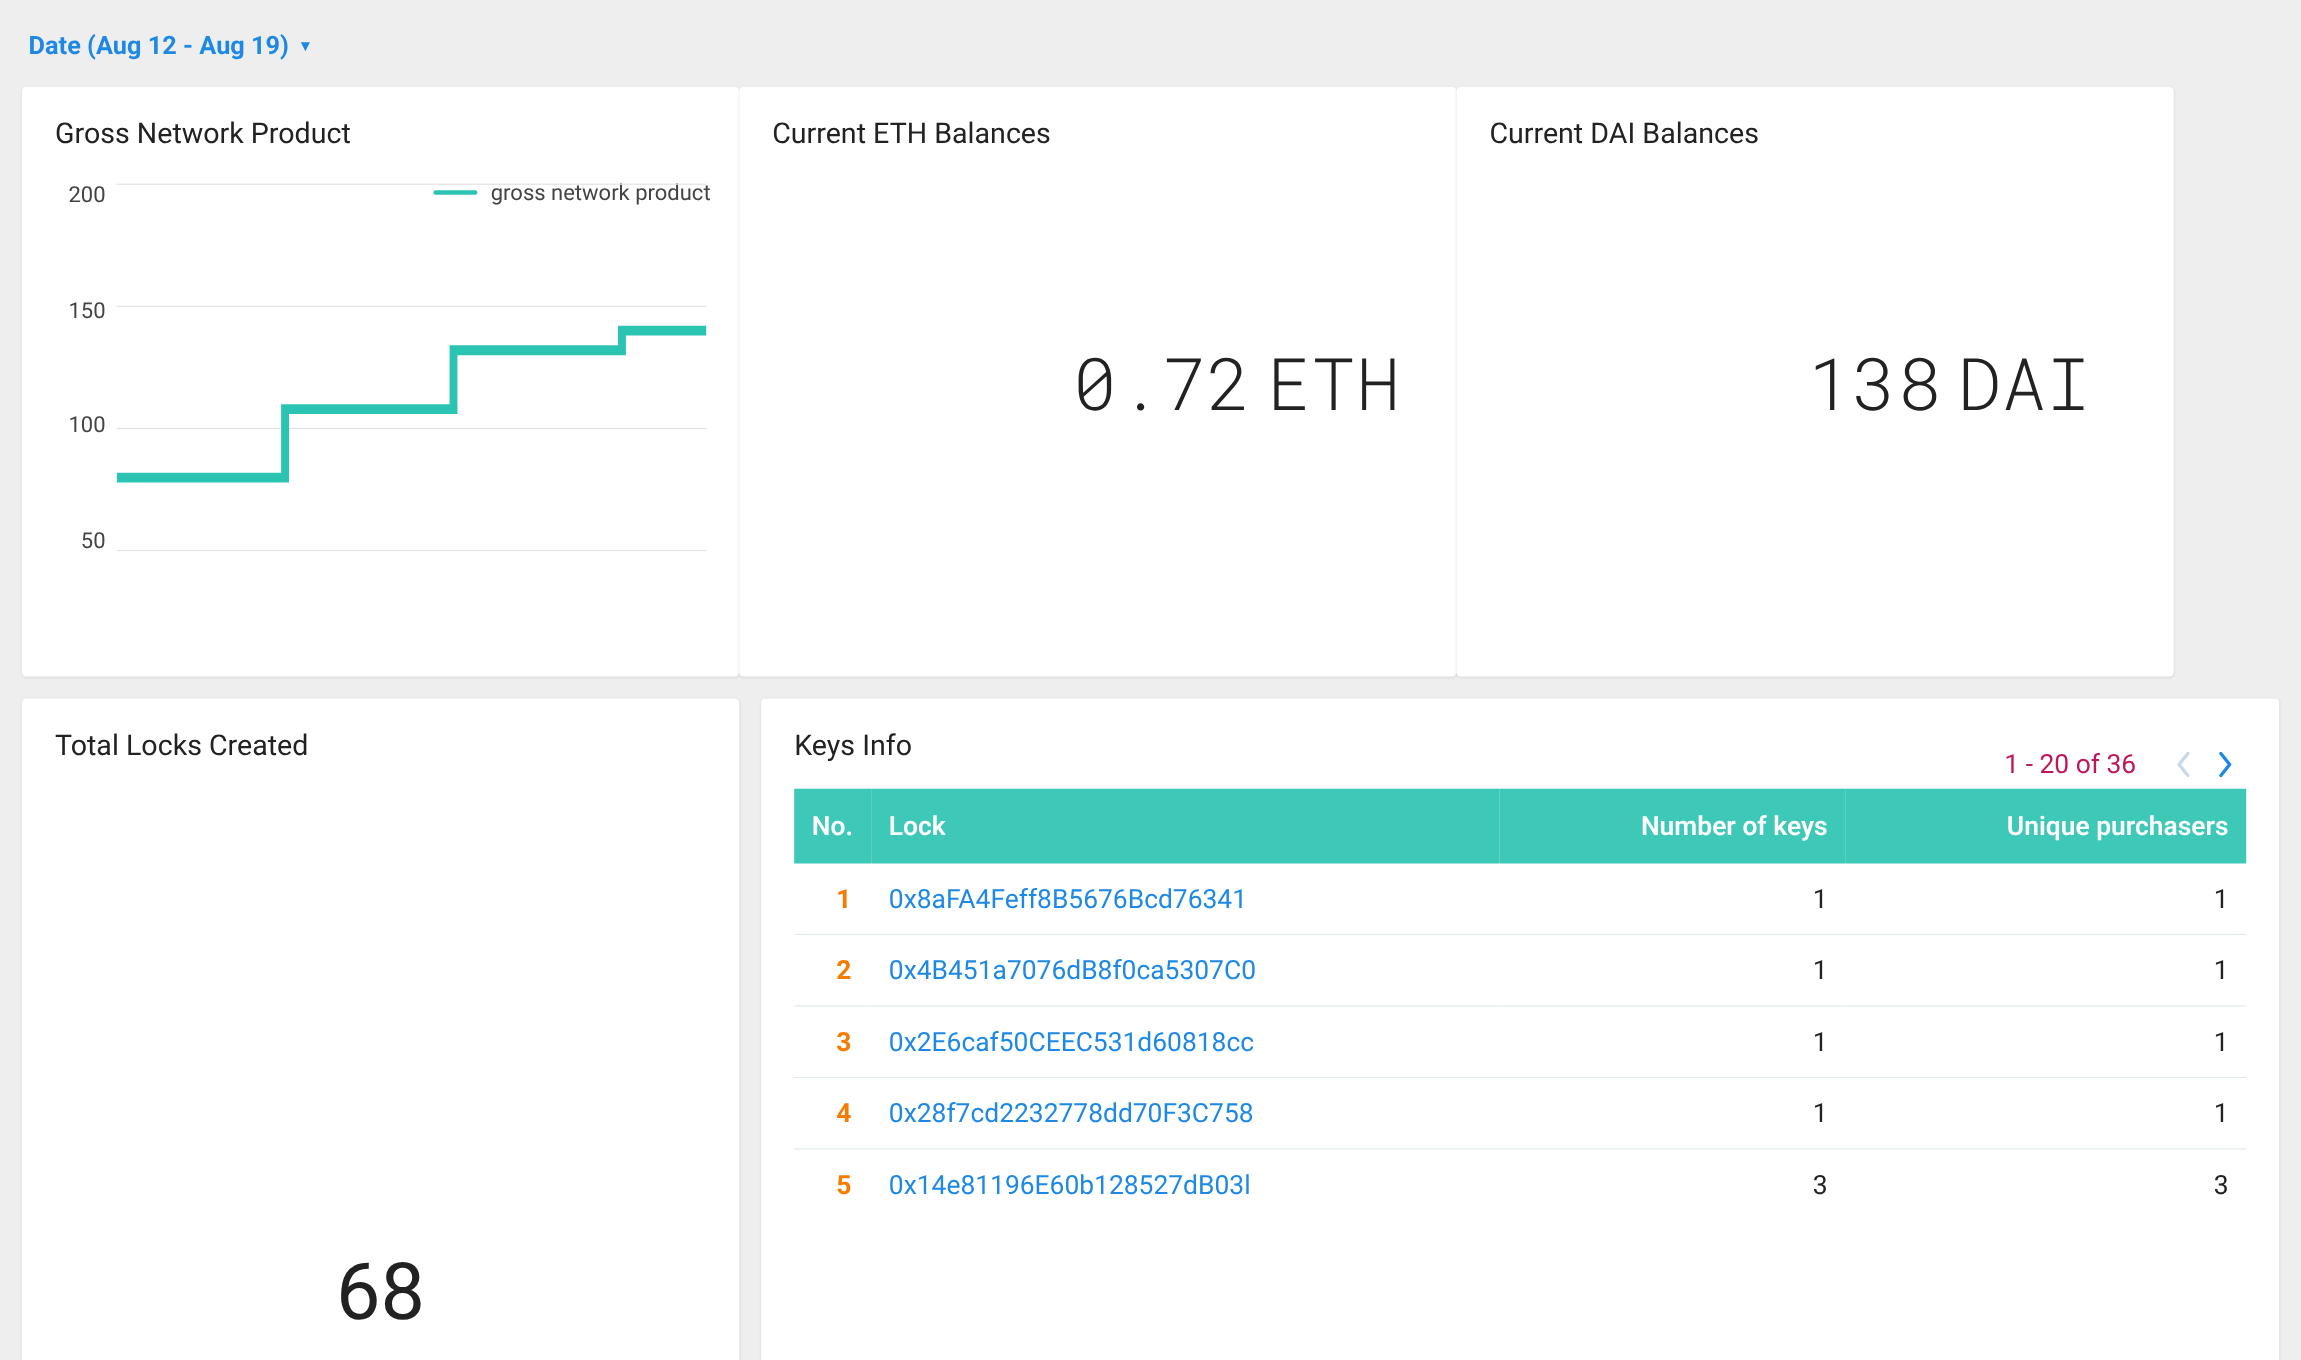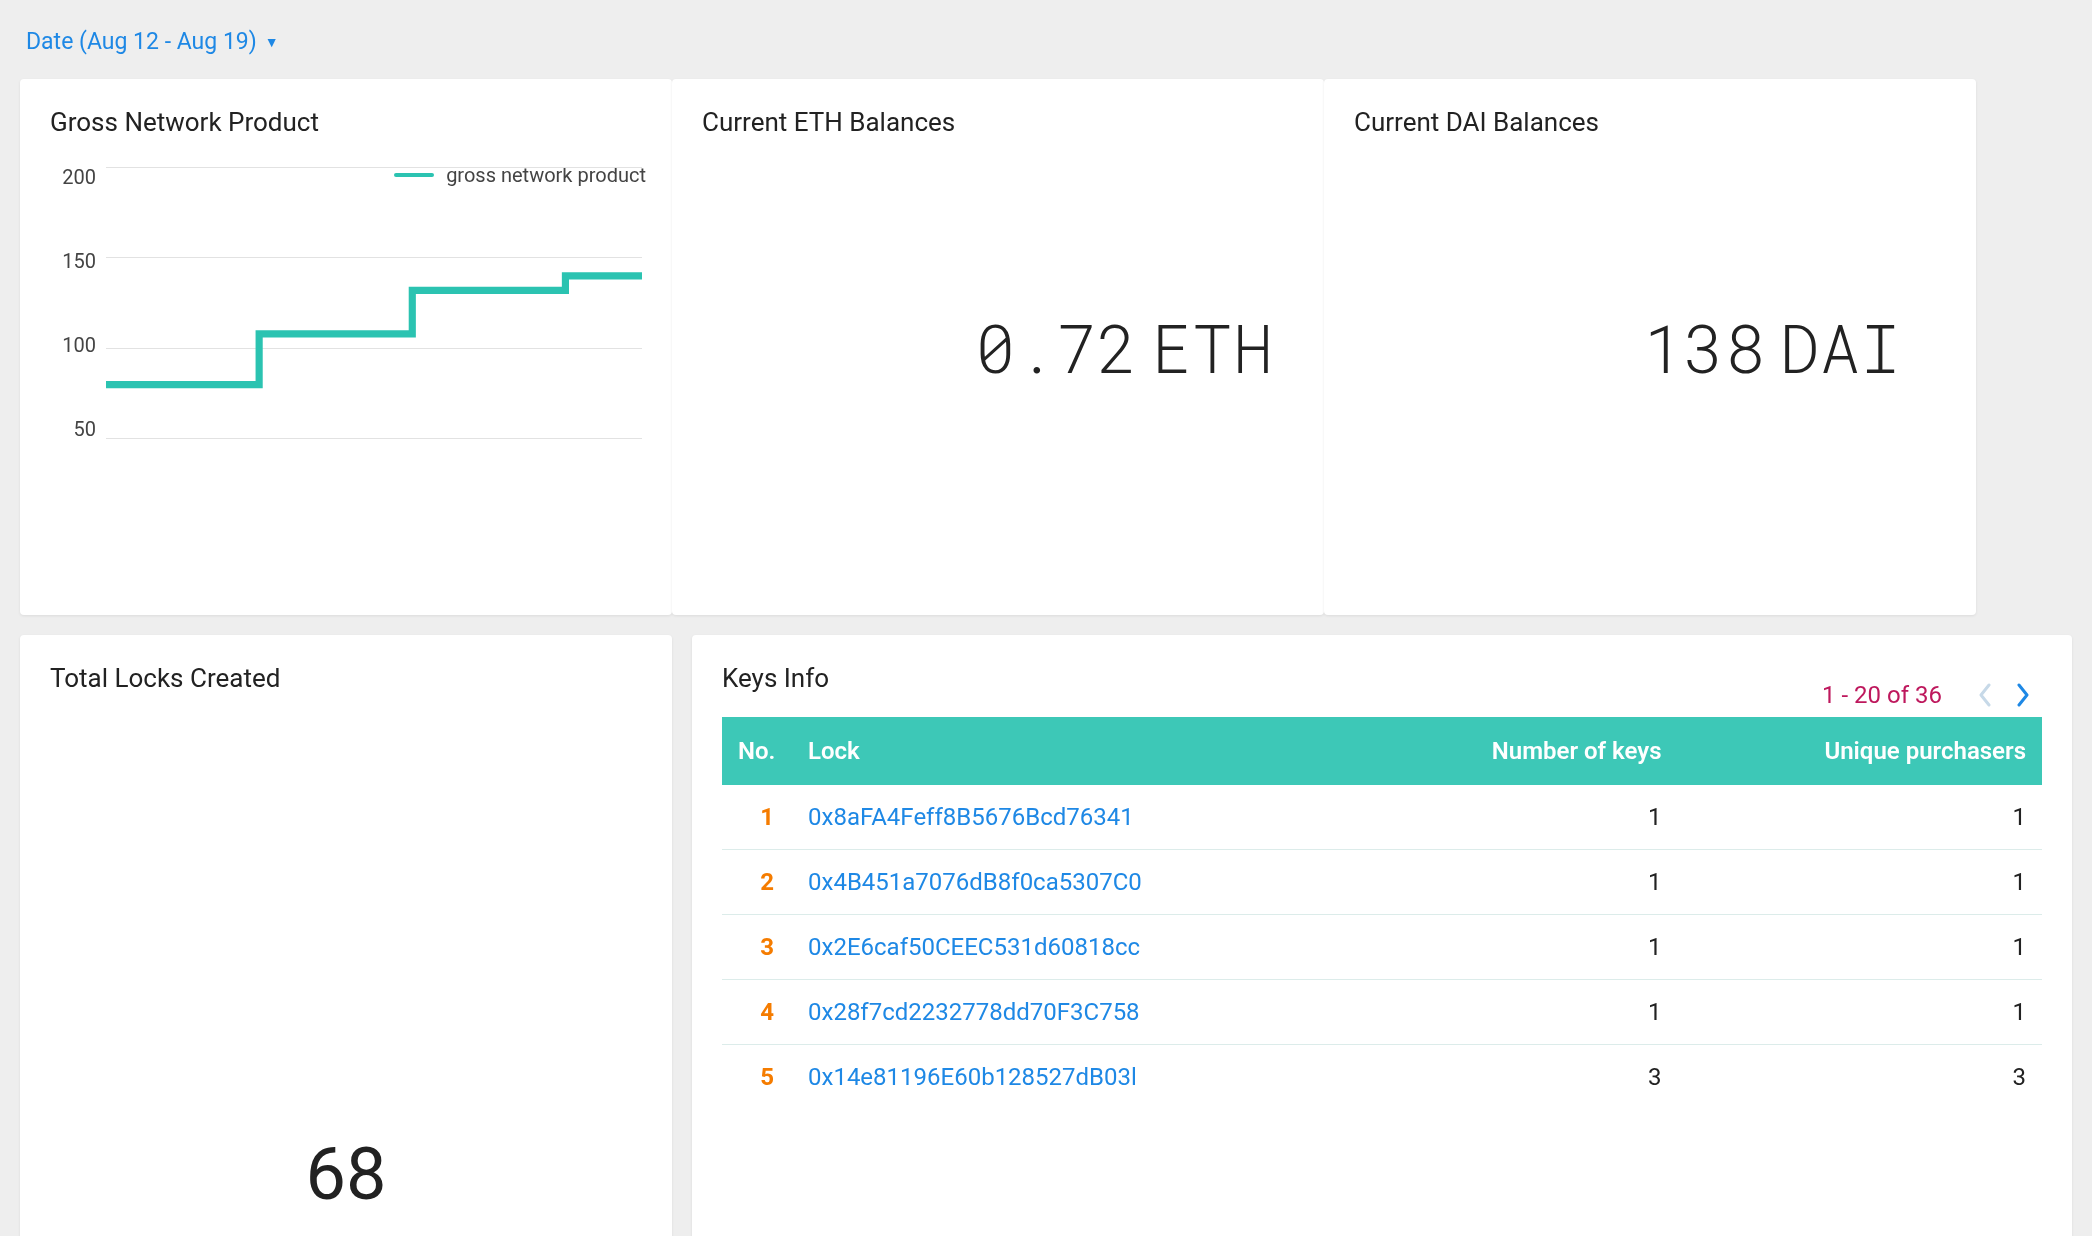--- a/index.html
+++ b/index.html
@@ -6,21 +6,21 @@
   body {
     font-family: -apple-system, BlinkMacSystemFont, "Segoe UI", Roboto, Helvetica, Arial, sans-serif;
     background: #eeeeee;
     color: #222;
     width: 2092px;
     padding: 20px;
   }
   .date-range {
     color: #1e88e5;
     font-size: 23px;
-    font-weight: 400;
+    font-weight: 700;
     padding: 8px 6px 24px 6px;
     display: inline-flex;
     align-items: center;
     cursor: pointer;
   }
   .date-range .tri { margin-left: 8px; font-size: 14px; }
   .grid {
     display: grid;
     grid-template-columns: 652px 1fr;
     gap: 20px;
@@ -72,21 +72,21 @@
   }
   .locks-big .num {
     font-size: 72px;
     font-weight: 400;
   }
   
   .chart-card { height: 536px; }
   .chart-area {
     position: relative;
     margin-top: 30px;
-    height: 272px;
+    height: 334px;
     display: flex;
   }
   .ylabels {
     width: 56px;
     display: flex;
     flex-direction: column;
     justify-content: space-between;
     height: 100%;
     padding-right: 10px;
     color: #444;

